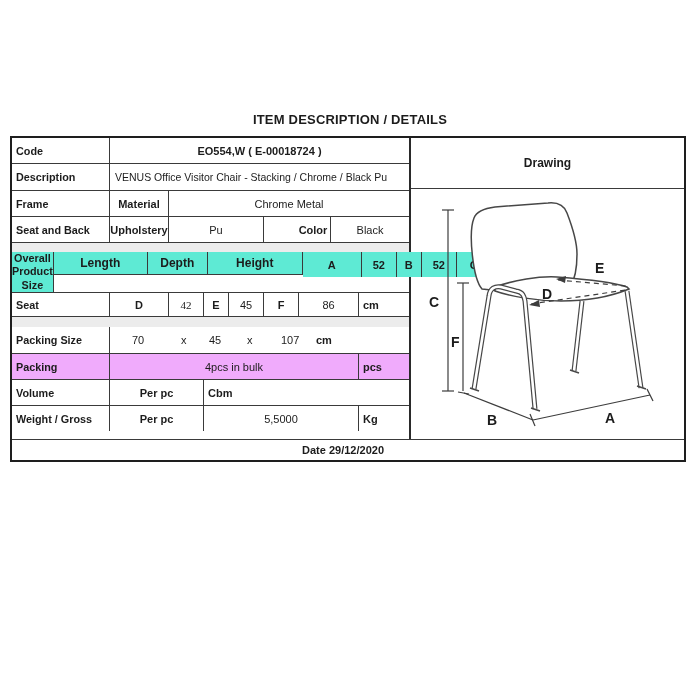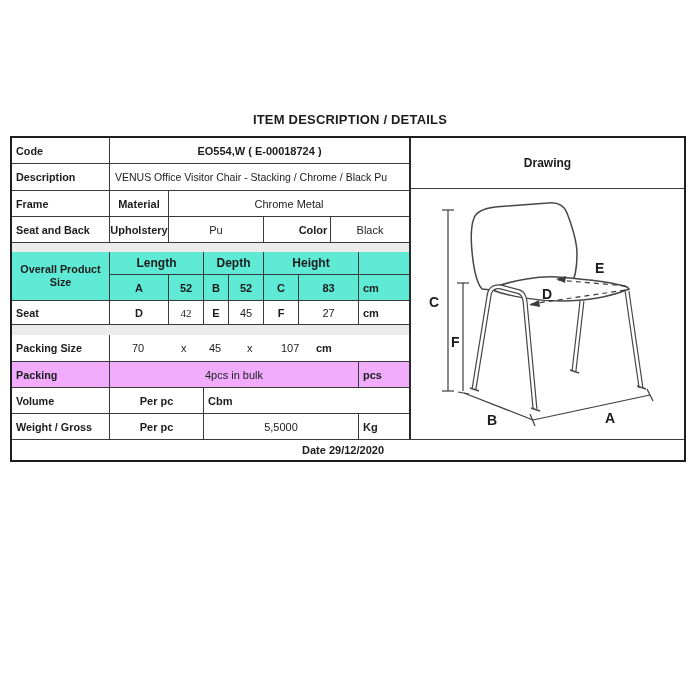--- a/index.html
+++ b/index.html
@@ -35,21 +35,21 @@
   .sep2{height:10px; background:#ececec;}
   .yellow{background:#5eead4;}
   .shade{background:#f0abfc;}
   .h26{height:26px;} .h27{height:27px;} .h25{height:25px;} .h23{height:23px;}
   .merged-block{display:flex; align-items:stretch;}
   .merged-lbl{
     width:98px; border-right:1px solid #3a3a3a; box-sizing:border-box;
     display:flex; align-items:center; justify-content:center; text-align:center;
     font-weight:bold; font-size:10.8px; line-height:1.25;
   }
-  .merged-rows{flex:1; display:flex; flex-direction:column;}
+  .merged-rows{flex:1; display:flex; flex-direction:row;}
   .desc-cell{justify-content:flex-start; padding-left:5px; font-size:10.5px;}
   .psize-cell{position:relative;}
   .psize-cell span{position:absolute; top:50%; transform:translateY(-50%);}
   .date-row{
     display:flex; align-items:center; justify-content:flex-end;
     height:21px; border-top:1px solid #3a3a3a; box-sizing:border-box;
     padding-right:300px; font-weight:bold; font-size:11px;
   }
   .drawing-header{
     height:51px; border-bottom:1px solid #3a3a3a; box-sizing:border-box;
@@ -119,21 +119,21 @@
         </div>
         <div class="row" style="height:1px;border-bottom:1px solid #3a3a3a;"></div>
 
         <div class="row h25" style="height:24px;">
           <div class="cell lbl">Seat</div>
           <div class="cell b" style="width:59px;">D</div>
           <div class="cell" style="width:35px;font-family:Liberation Serif, serif;">42</div>
           <div class="cell b" style="width:25px;">E</div>
           <div class="cell" style="width:35px;">45</div>
           <div class="cell b" style="width:35px;">F</div>
-          <div class="cell" style="width:60px;">27</div>
+          <div class="cell" style="width:60px;">86</div>
           <div class="cell fill unit">cm</div>
         </div>
 
         <div class="sep2"></div>
 
         <div class="row h27">
           <div class="cell lbl">Packing Size</div>
           <div class="cell fill psize-cell">
             <span style="left:22px;">70</span>
             <span style="left:71px;">x</span>

